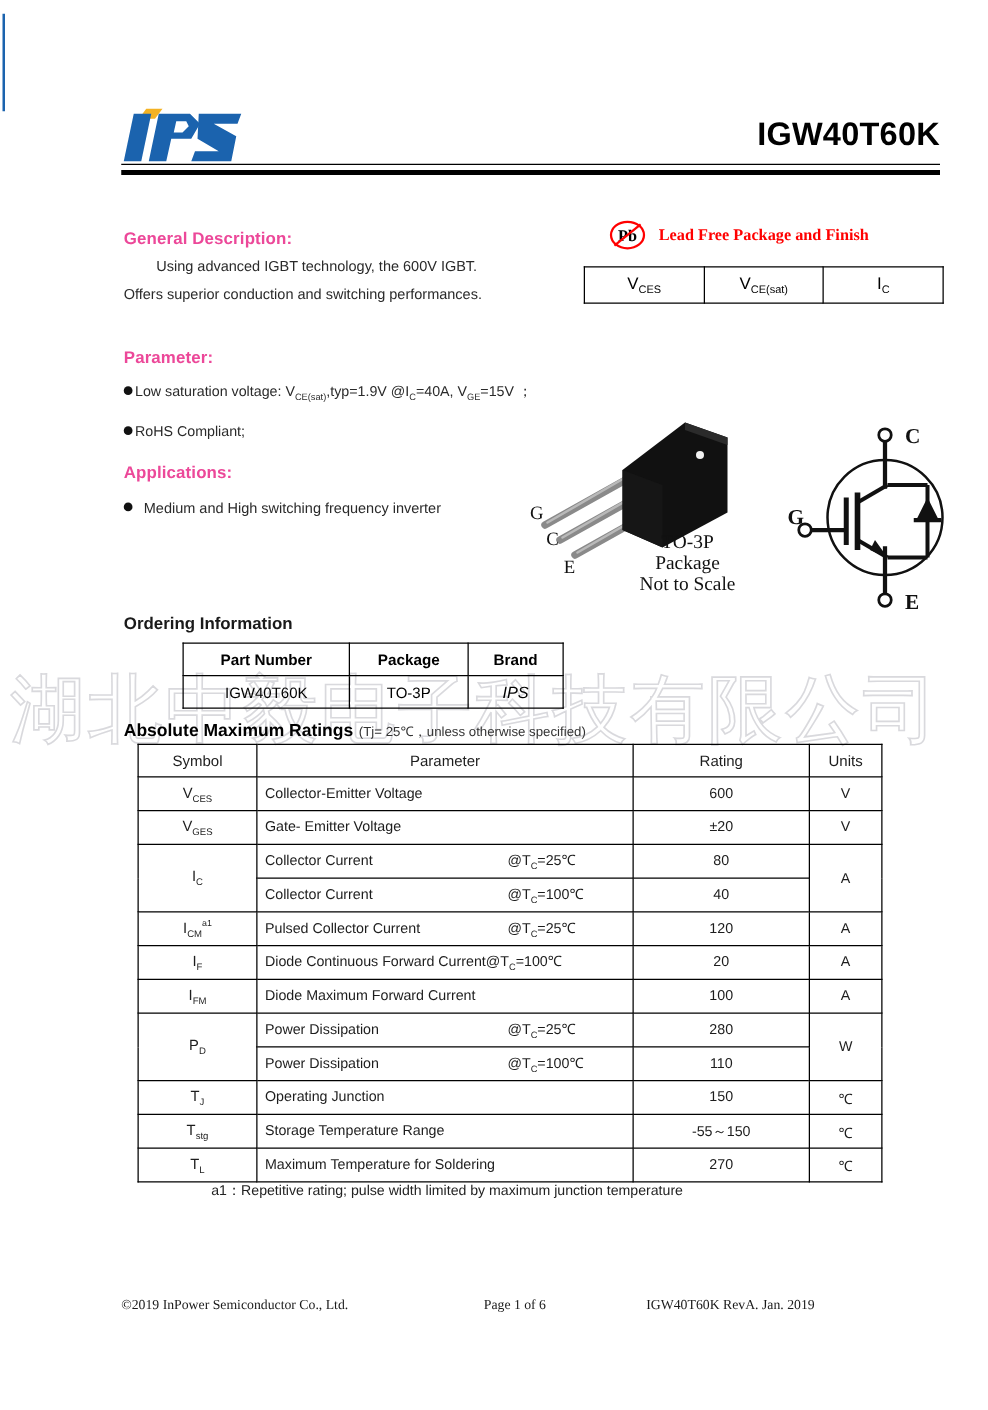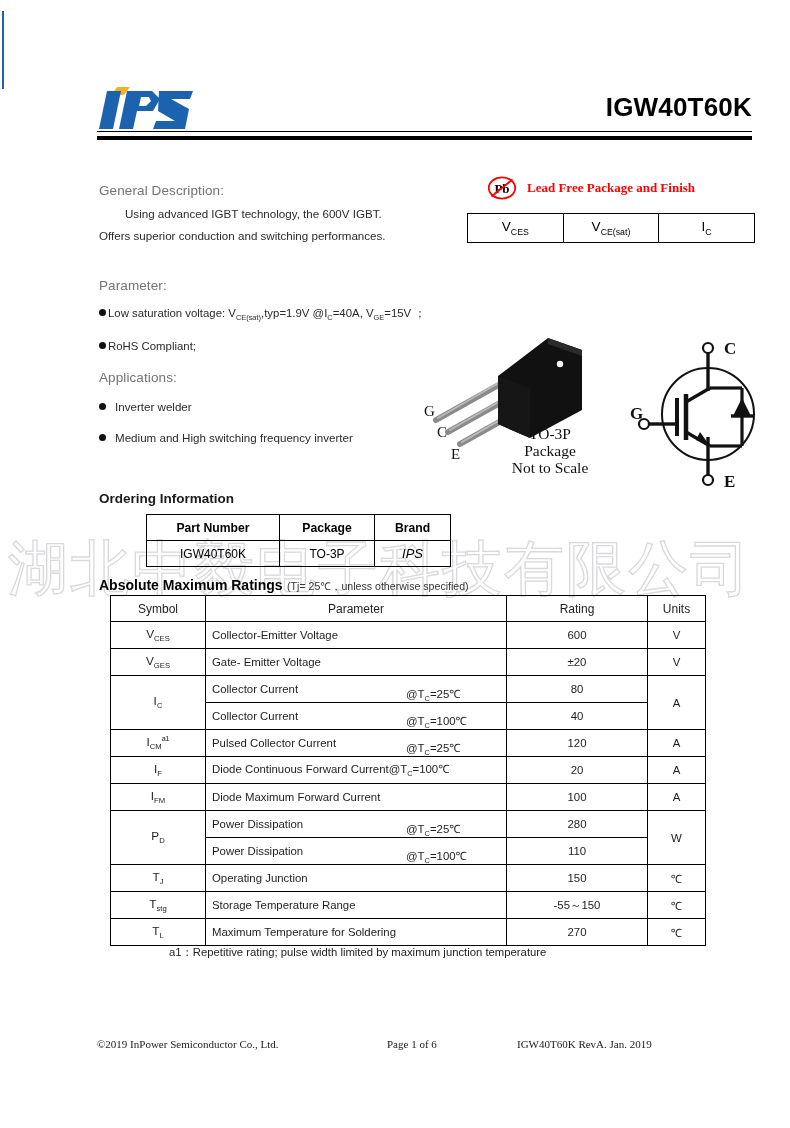--- a/index.html
+++ b/index.html
@@ -82,22 +82,22 @@
     left: 97px;
     top: 136px;
     width: 655px;
     height: 4px;
     background: #000;
   }
 
   
   .sec-head {
     font-size: 13.5px;
-    font-weight: normal;
-    color: #737373;
+    font-weight: bold;
+    color: #ec4899;
     letter-spacing: .1px;
   }
   .gd {
     position: absolute;
     left: 99px;
     top: 183px;
     width: 360px;
   }
   .gd .line {
     font-size: 11.6px;
@@ -293,21 +293,21 @@
   .amr-table td.unit { text-align: center; }
   .amr-table td.hd {
     text-align: center;
     font-size: 12px;
     height: 25px;
   }
   .cond {
     position: absolute;
     left: 200px;
     top: 0;
-    line-height: 36px;
+    line-height: 26px;
   }
   .footnote {
     position: absolute;
     left: 122px;
     top: 945px;
     font-size: 11.3px;
     color: #222;
     margin-left: 47px;
   }
 
@@ -382,23 +382,20 @@
     V<sub>CE(sat)</sub>,typ=1.9V @I<sub>C</sub>=40A, V<sub>GE</sub>=15V ；
   </div>
 
   <div class="feat-item">
     <span class="bullet-sm"></span>RoHS Compliant;
   </div>
 
   <div class="apps">
     <div class="sec-head">Applications:</div>
     <div class="app-item">
-      <span class="bullet-sm"></span><span>Inverter welder</span>
-    </div>
-    <div class="app-item">
       <span class="bullet-sm"></span><span>Medium and High switching frequency inverter</span>
     </div>
   </div>
 </div>
 
 <div class="pkg-art">
   <svg viewBox="0 0 240 165" width="240" height="165" aria-hidden="true">
 
     <g stroke="#8a8a8a" stroke-width="6" stroke-linecap="round" fill="none">
       <line x1="24" y1="88" x2="92" y2="50"></line>

